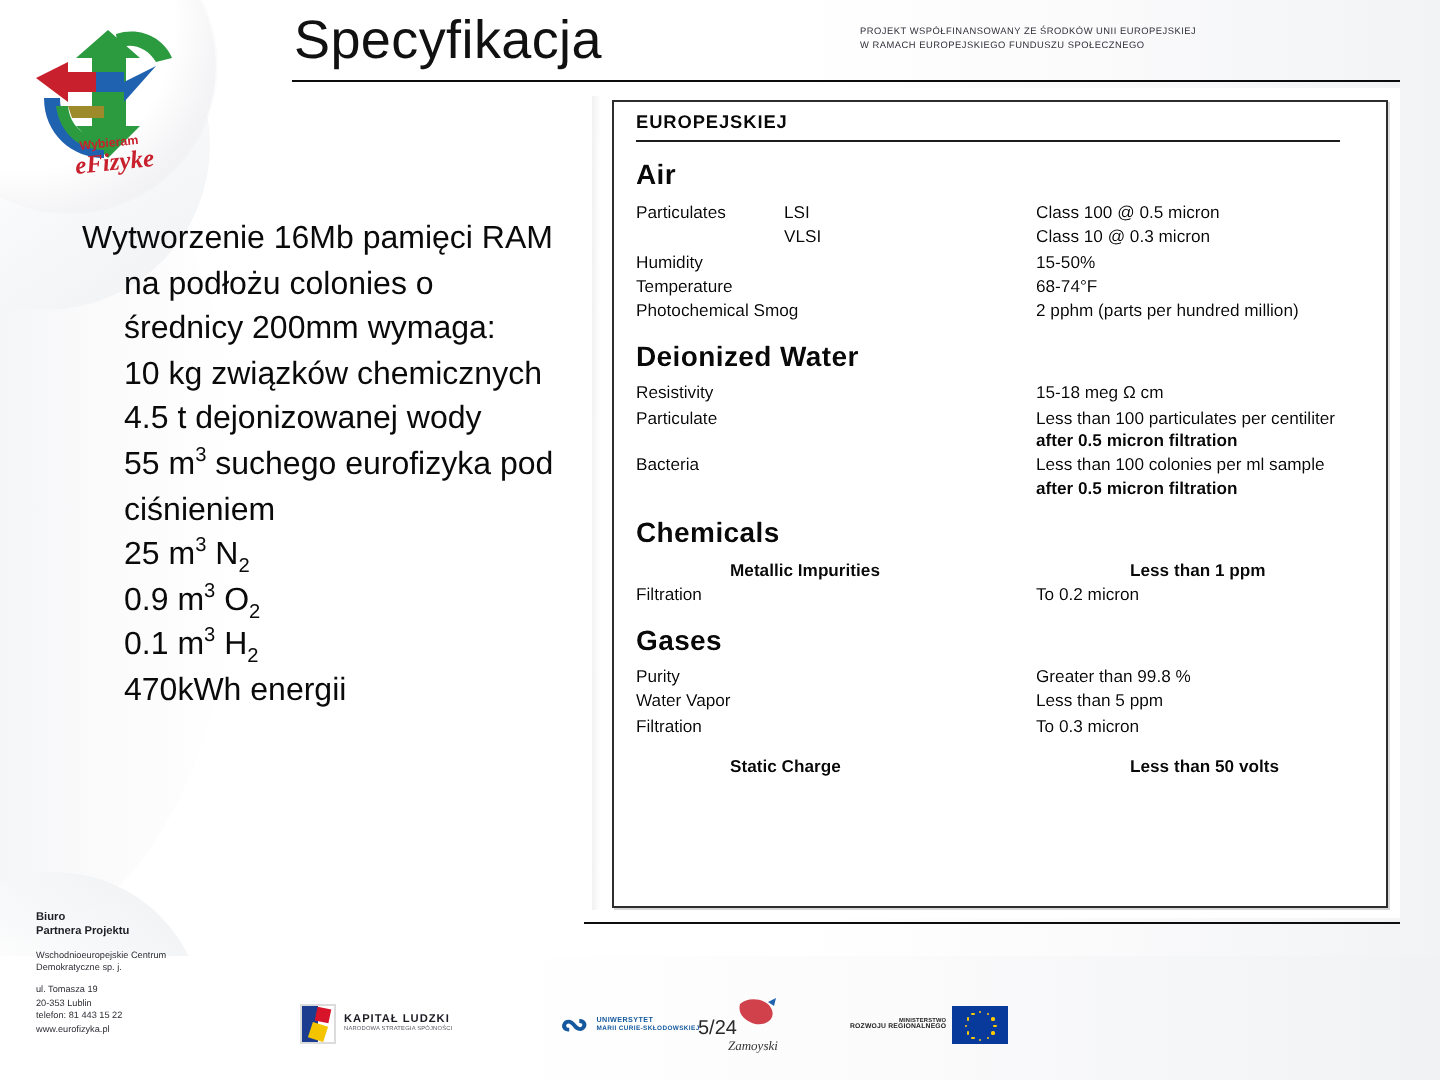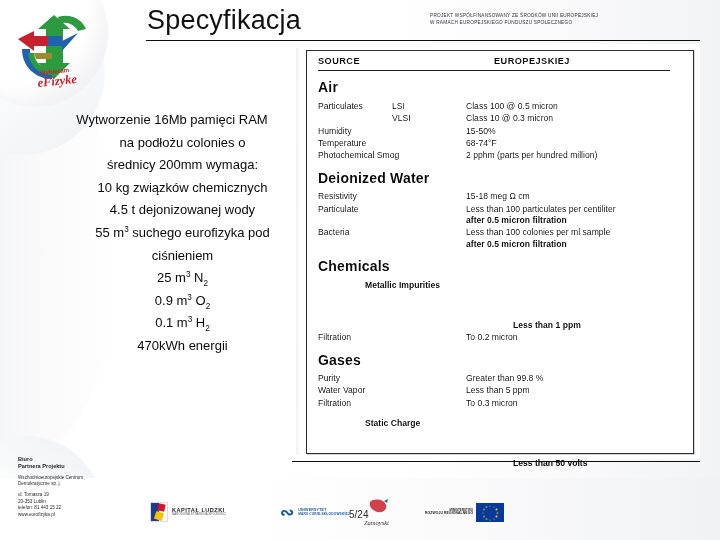--- a/index.html
+++ b/index.html
@@ -60,23 +60,22 @@
     border-top:1.6px solid #0d0d0d;
   }
   .bottom-rule{
     position:absolute;left:292px;top:461px;width:408px;height:0;
     border-top:1.6px solid #0d0d0d;
   }
 
   
   .body-text{
     position:absolute;left:41px;top:109px;width:262px;
-    font-size:13px;line-height:22.6px;color:#0a0a0a;
-    font-family:"Liberation Sans", sans-serif;
-    text-align:center;
+    font-size:16px;line-height:22.6px;color:#0a0a0a;
+    font-family:"Liberation Sans", sans-serif;
   }
   .body-text .ln{white-space:nowrap;}
   .body-text .ln.ind{padding-left:21px;}
   .body-text sup{font-size:.63em;vertical-align:super;line-height:0;}
   .body-text sub{font-size:.63em;vertical-align:sub;line-height:0;}
 
   
   .scan{
     position:absolute;left:296px;top:44px;width:404px;height:415px;
     background:#fdfdfd;
@@ -108,25 +107,25 @@
   }
   .hdr{
     display:flex;font-weight:bold;font-size:9.2px;letter-spacing:.45px;
     padding-bottom:3px;
   }
   .hdr .c1{width:176px;}
   .hdr-rule{height:0;border-top:1.4px solid #2c2c2c;margin:0 0 11px 0;width:352px;}
   .grp{font-weight:bold;font-size:14px;letter-spacing:.2px;margin:0 0 7px 0;}
   .grp.sp{margin-top:11px;}
   .row{display:flex;margin-bottom:1px;}
-  .row .c1{width:148px;display:flex;}
+  .row .c1{width:200px;display:flex;}
   .row .c1 .lbl{min-width:74px;}
   .row .c1 .sub{}
   .row .c2{flex:1;}
-  .row.b .c2{font-weight:bold;margin-top:40px;}
+  .row.b .c2{font-weight:bold;}
   .row.b .c1{font-weight:bold;padding-left:47px;}
   .row.tight{margin-bottom:0;}
   .gap{height:8px;}
   .cont{padding-left:0;}
   .cont.bold{font-weight:bold;}
 
   
   .footer-band{
     position:absolute;left:0;bottom:0;width:720px;height:62px;
     background:linear-gradient(to right,#ffffff 0%,#ffffff 35%,#fbfbfc 62%,#f1f2f4 100%);
@@ -232,21 +231,20 @@
   </div>
 
   <div class="scan">
     <div class="paper"></div>
     <div class="spine"></div>
     <div class="frame"></div>
 
     <div class="tbl">
 
       <div class="hdr">
-        <div class="c1">SOURCE</div>
         <div class="c2">EUROPEJSKIEJ</div>
       </div>
       <div class="hdr-rule"></div>
 
       <div class="grp">Air</div>
       <div class="row">
         <div class="c1">
           <span class="lbl">Particulates</span>
           <span class="sub">LSI</span>
         </div>

